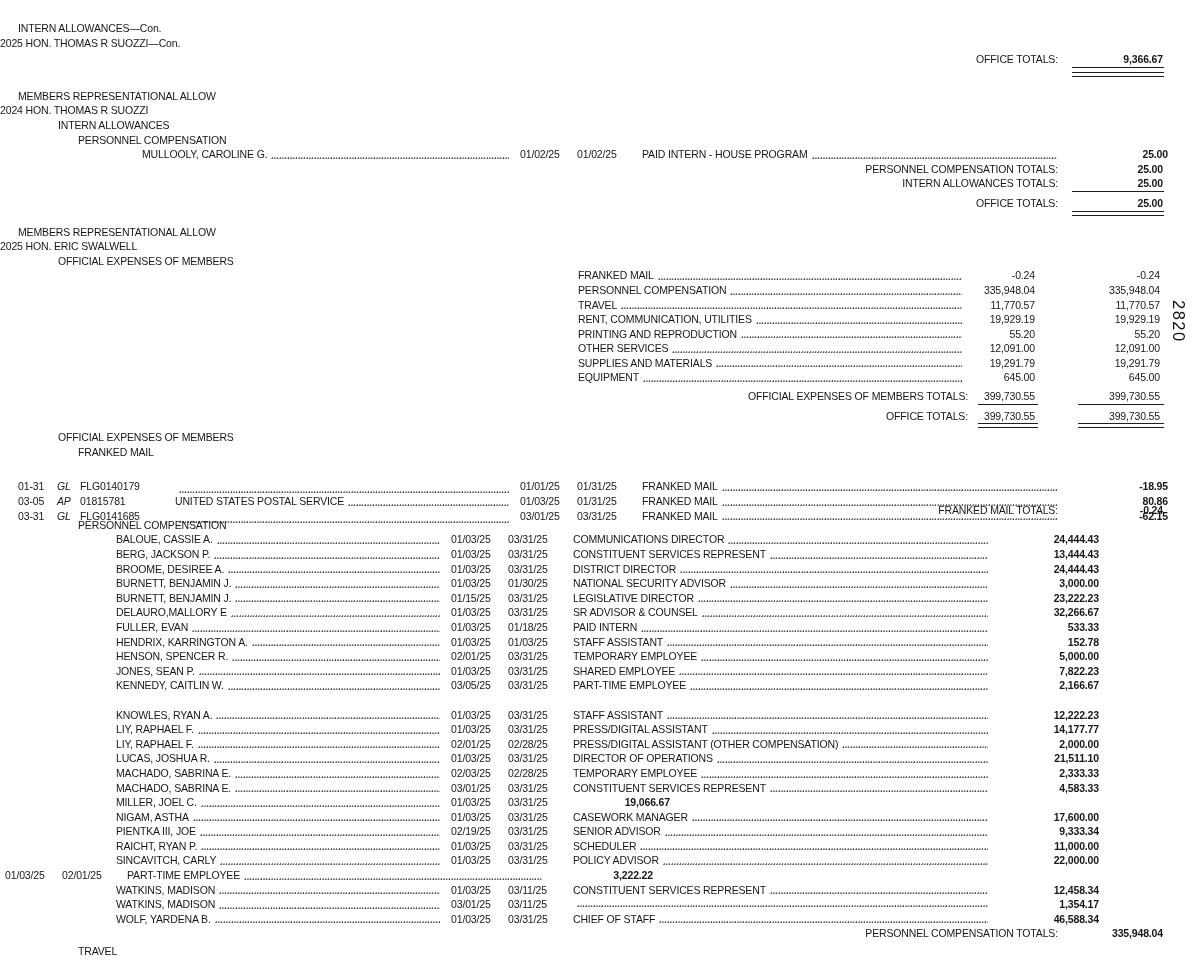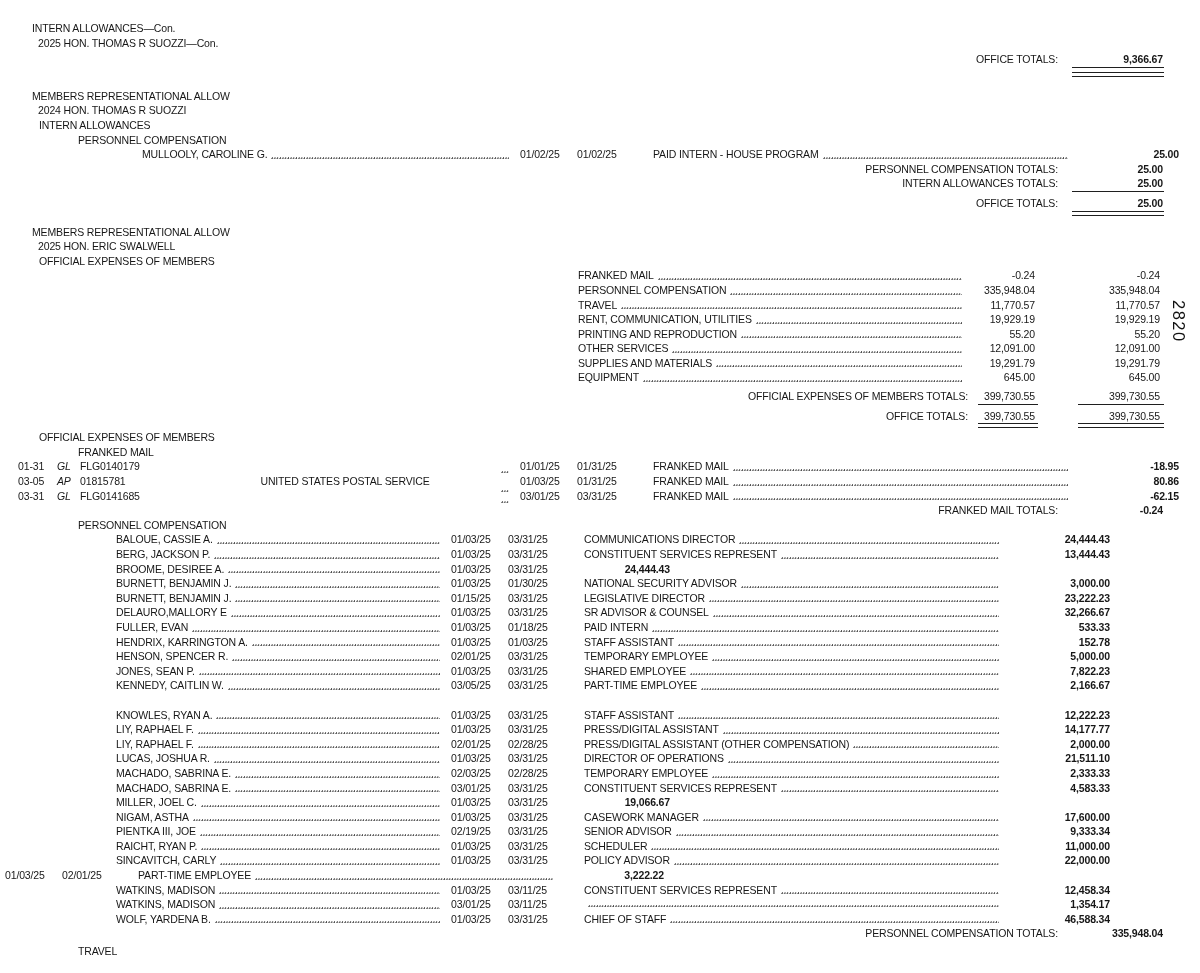--- a/index.html
+++ b/index.html
@@ -3,38 +3,38 @@
 <meta charset="utf-8">
 <style>
   html,body{margin:0;padding:0;background:#fff;}
   .page{
     position:relative; width:1200px; height:973px; background:#ffffff;
     color:#171717; font-family:"Liberation Sans", sans-serif;
     font-size:10.5px; line-height:14.6px; letter-spacing:-0.15px;
     overflow:hidden; box-sizing:border-box; padding-top:21px;
   }
   .h{height:14.6px; white-space:nowrap;}
-  .i1{padding-left:32px}.i2{padding-left:38px}.i3{padding-left:39px}.i4{padding-left:78px}
+  .i1{padding-left:18px}.i2{}.i3{padding-left:58px}.i4{padding-left:78px}
   .row{display:flex; align-items:baseline; height:14.6px; white-space:nowrap;}
   .leader{
     flex:1 1 auto; align-self:flex-end; height:4px; margin:0 6px 2px 4px; min-width:8px;
     background-image:radial-gradient(circle at 1.2px 2.2px, #4d4d4d 0.7px, transparent 1px);
     background-size:2.7px 4px; background-repeat:repeat-x;
   }
   
   .c-range{margin-left:18px; width:39px;}
   .c-type{width:23px;font-style:italic;}
-  .c-doc{width:95px;}
-  .c-payeewrap{width:340px; display:flex; align-items:center; overflow:hidden;flex-direction:column;}
+  .c-doc{width:95px;margin-top:20px;}
+  .c-payeewrap{width:340px; display:flex; align-items:flex-start; overflow:hidden;}
   
   .c-namewrap{margin-left:116px; width:330px; display:flex; align-items:baseline; overflow:hidden;}
   .c-namewrap-m{margin-left:142px; width:373px; display:flex; align-items:baseline; overflow:hidden;}
   .c-d1{margin-left:5px; width:57px;}
   .c-d2{width:57px;}
-  .c-descwrap{margin-left:19px; width:421px; display:flex; align-items:flex-end; overflow:hidden;}
+  .c-descwrap{margin-left:8px; width:421px; display:flex; align-items:flex-end; overflow:hidden;}
   .amt{width:105px; text-align:right;font-weight:bold;}
   .tlabel{width:1058px; text-align:right;}
   
   .sw-labelwrap{margin-left:578px; width:390px; display:flex; align-items:baseline; overflow:hidden;}
   .sw-tlabel{width:968px; text-align:right;}
   .amt1{width:67px; text-align:right;}
   .amt2{width:125px; text-align:right;}
   
   .rrow{display:flex; height:5px; align-items:flex-start;}
   .rl{border-top:1.4px solid #1f1f1f; height:0;}
@@ -304,20 +304,24 @@
     </span>
     <span class="amt">13,444.43</span>
   </div>
         <div class="row">
     <span class="c-namewrap">
       <span>BROOME, DESIREE A.</span>
       <span class="leader"></span>
     </span>
     <span class="c-d1">01/03/25</span>
     <span class="c-d2">03/31/25</span>
+    <span class="c-descwrap">
+      <span>DISTRICT DIRECTOR</span>
+      <span class="leader"></span>
+    </span>
     <span class="amt">24,444.43</span>
   </div>
         <div class="row">
     <span class="c-namewrap">
       <span>BURNETT, BENJAMIN J.</span>
       <span class="leader"></span>
     </span>
     <span class="c-d1">01/03/25</span>
     <span class="c-d2">01/30/25</span>
     <span class="c-descwrap">

